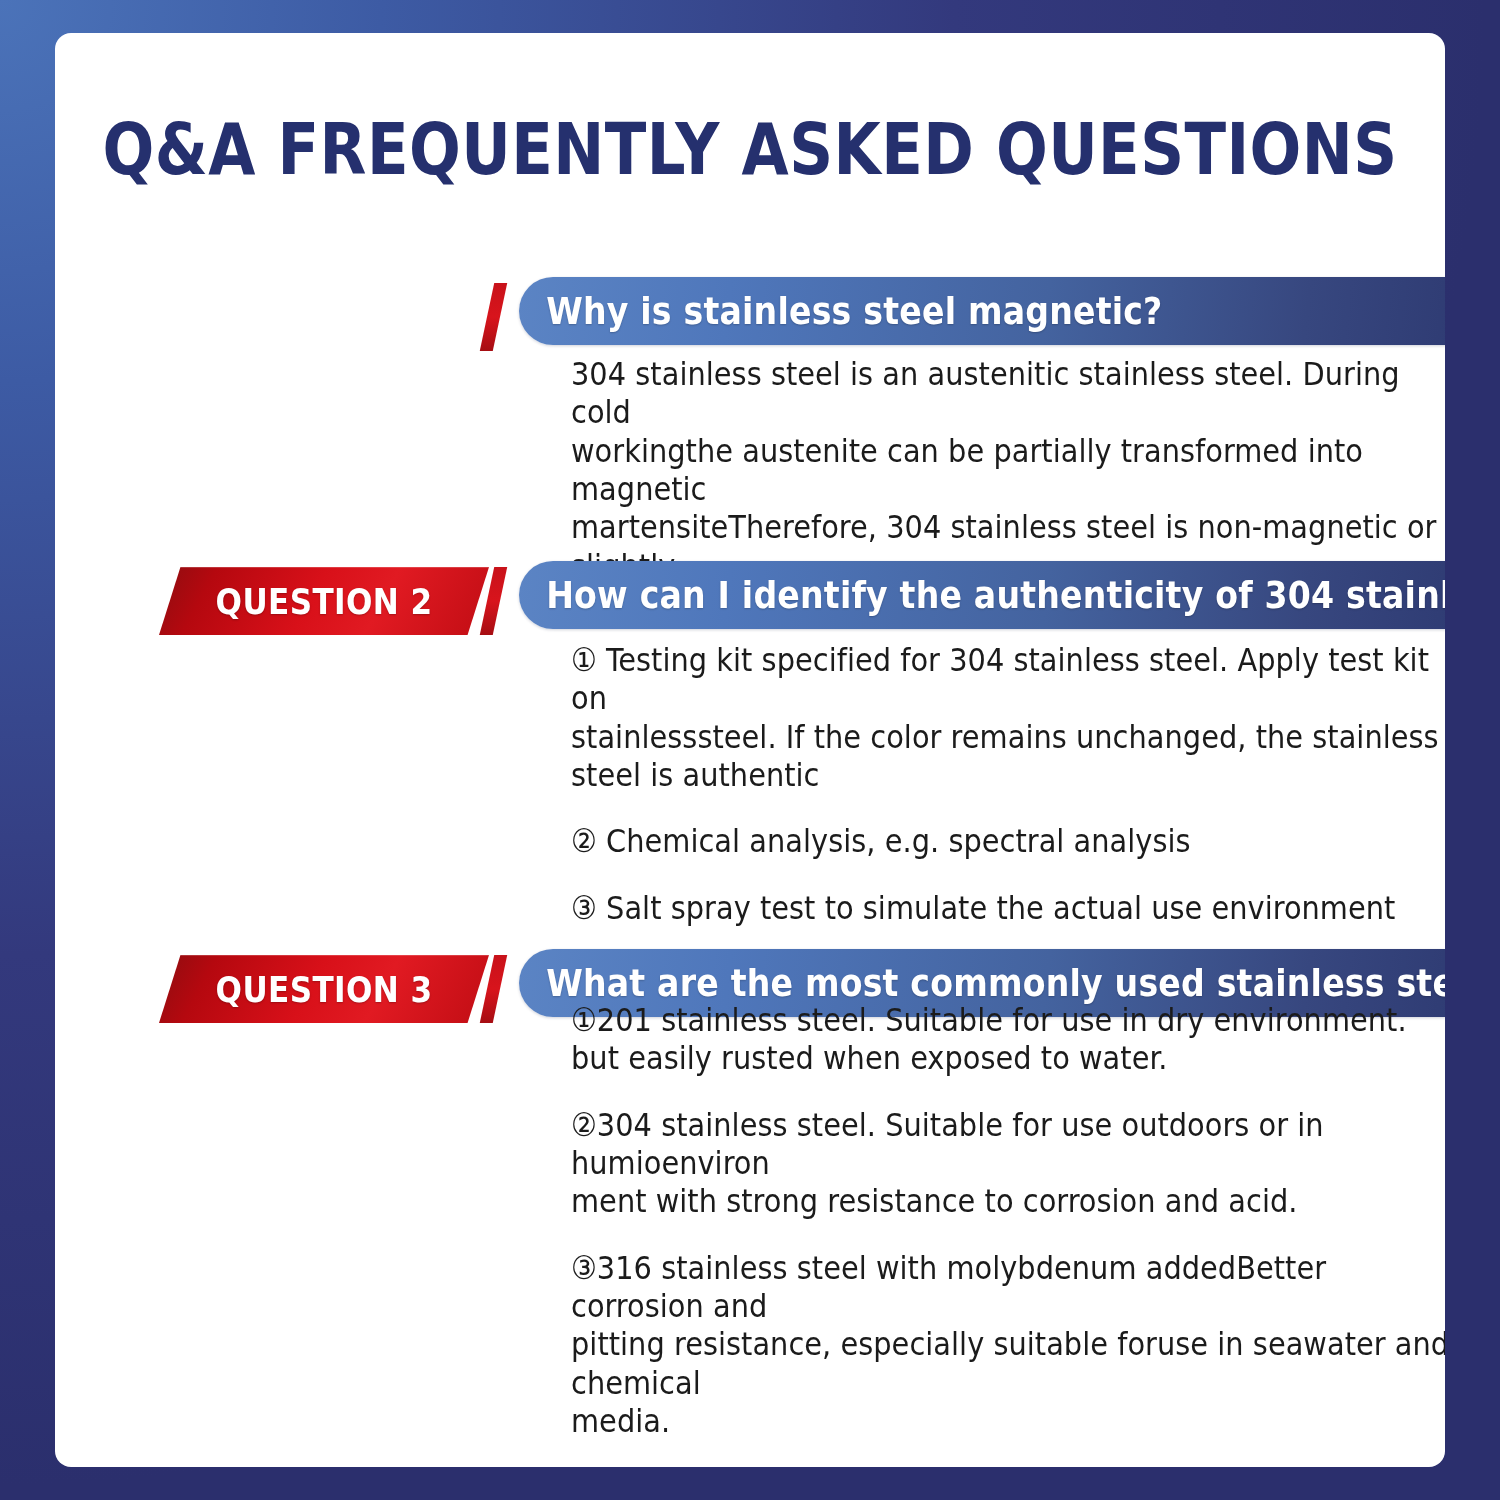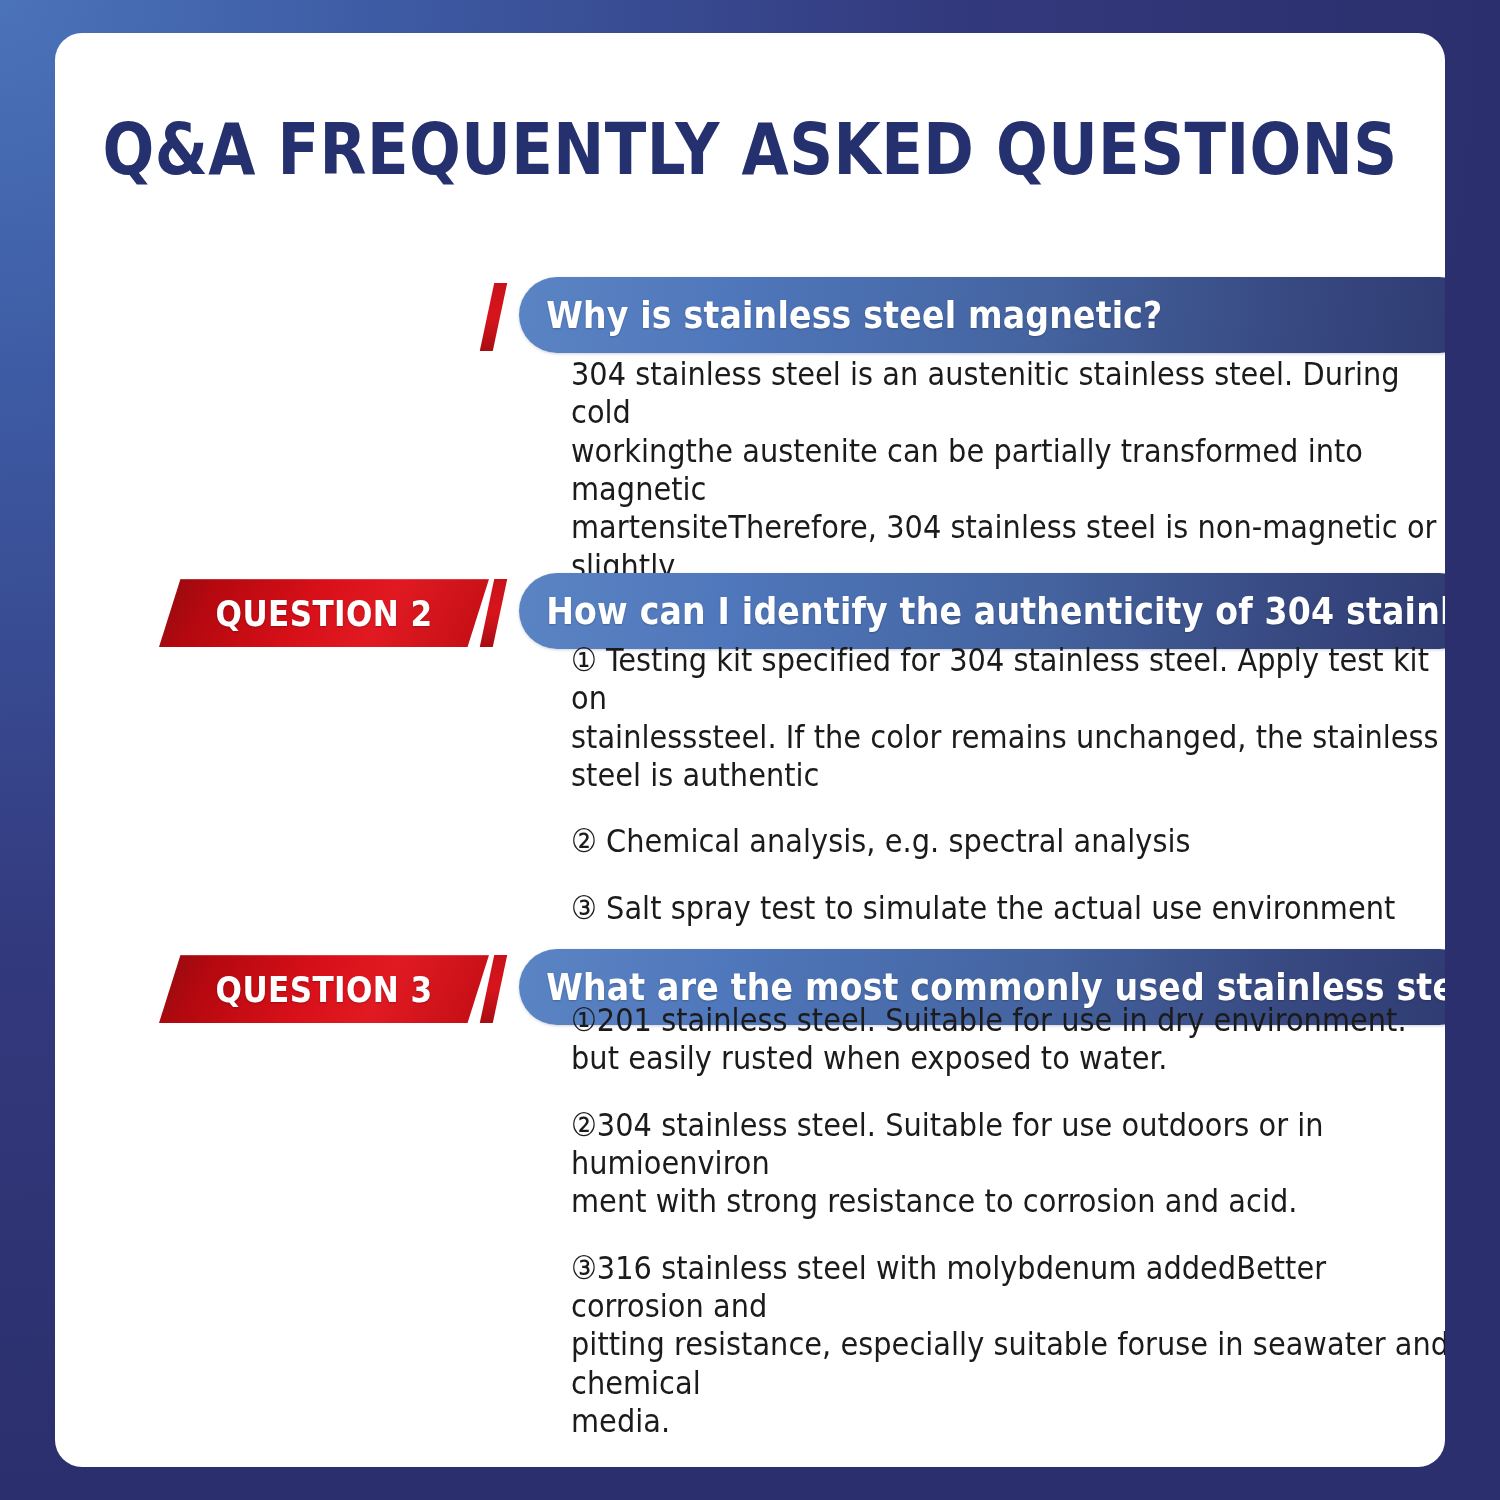--- a/index.html
+++ b/index.html
@@ -25,21 +25,21 @@
   }
 
   
   #card {
     position: absolute;
     left: 55px;
     top: 33px;
     width: 1390px;
     height: 1434px;
     background: #ffffff;
-    border-radius: 27px;
+    border-radius: 16px;
     box-sizing: border-box;
     overflow: hidden;
   }
 
   
   .title {
     position: absolute;
     left: 0;
     top: 80px;
     width: 100%;
@@ -101,21 +101,21 @@
     transform: skewX(-12deg);
   }
   .slash.s1 { left: 432px; }
 
   
   .pill {
     position: absolute;
     left: 464px;
     top: 0;
     width: 958px;
-    height: 76px;
+    height: 68px;
     border-radius: 40px;
     background: linear-gradient(97deg, #5b84c4 0%, #4f77bb 22%, #44639f 55%, #37477f 82%, #2e3a72 100%);
     display: flex;
     align-items: center;
     box-shadow: 0 1px 3px rgba(20,30,70,0.20);
     text-align: right;
   }
   .pill-label {
     color: #ffffff;
     font-family: "Liberation Sans Narrow", "DejaVu Sans Condensed", "Liberation Sans", sans-serif;
@@ -163,21 +163,21 @@
       </div>
     </div>
 
     <div class="answer" style="top:322px;">
       <p>304 stainless steel is an austenitic stainless steel. During cold
 workingthe austenite can be partially transformed into magnetic
 martensiteTherefore, 304 stainless steel is non-magnetic or slightly
 magneticYou can Google it for more details.</p>
     </div>
 
-    <div class="qrow" style="top:540px;">
+    <div class="qrow" style="top:528px;">
       <div class="badge">
         <span class="badge-label">QUESTION 2</span>
       </div>
       <div class="slash s1"></div>
       <div class="pill">
         <span class="pill-label">How can I identify the authenticity of 304 stainless steel?</span>
       </div>
     </div>
 
     <div class="answer" style="top:608px;">

